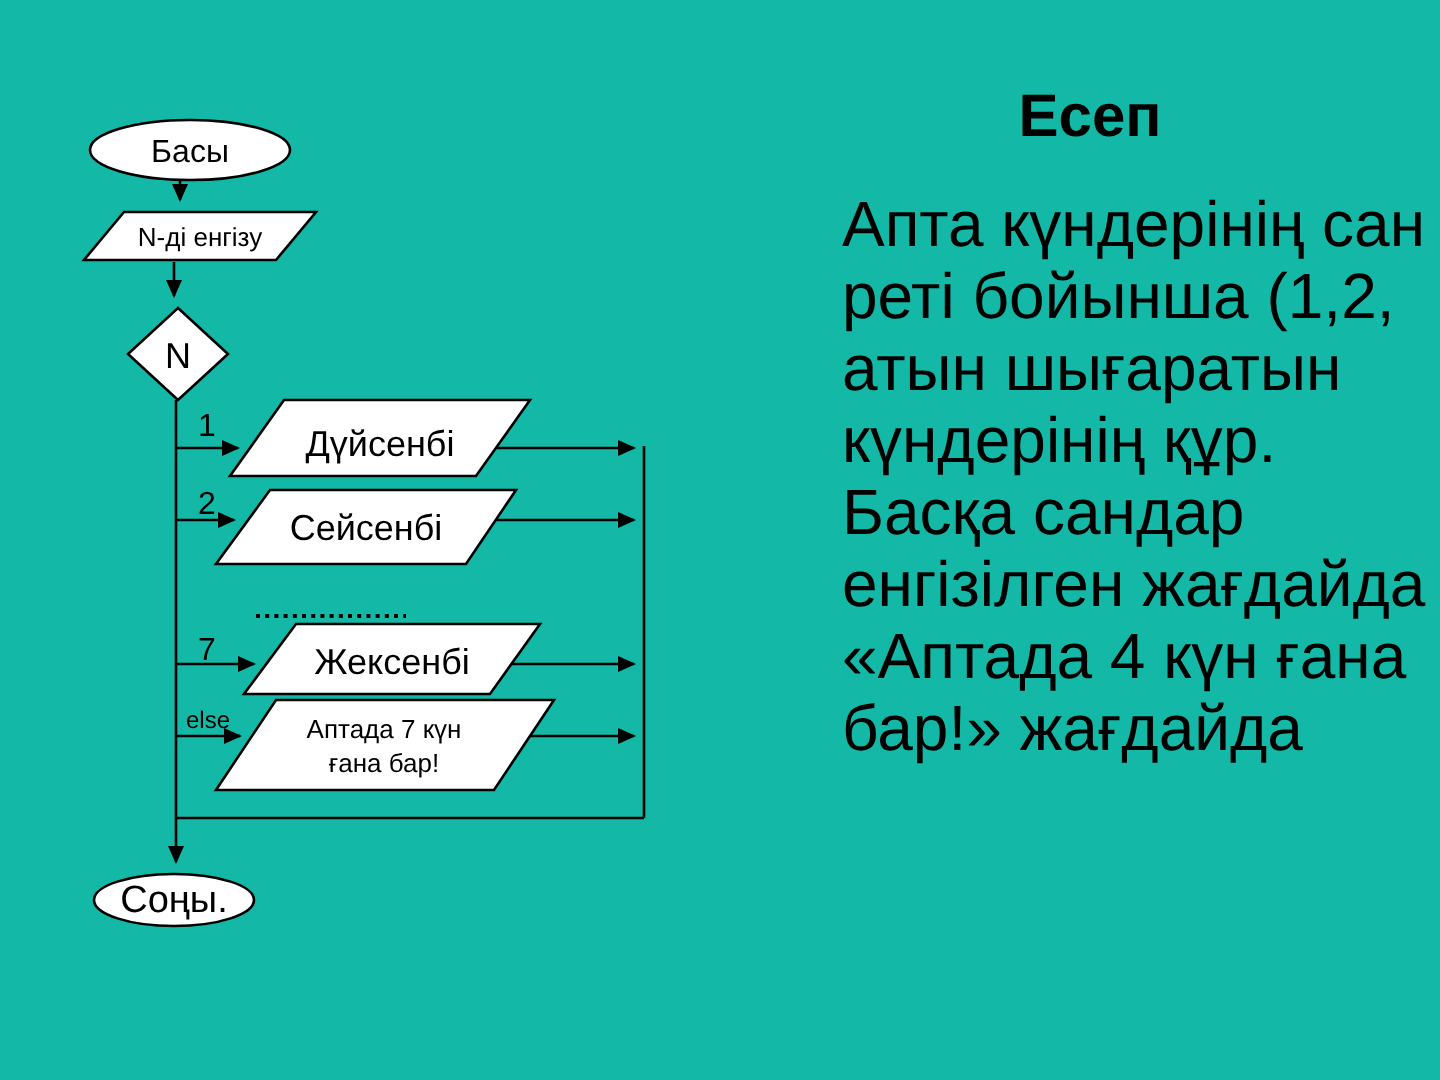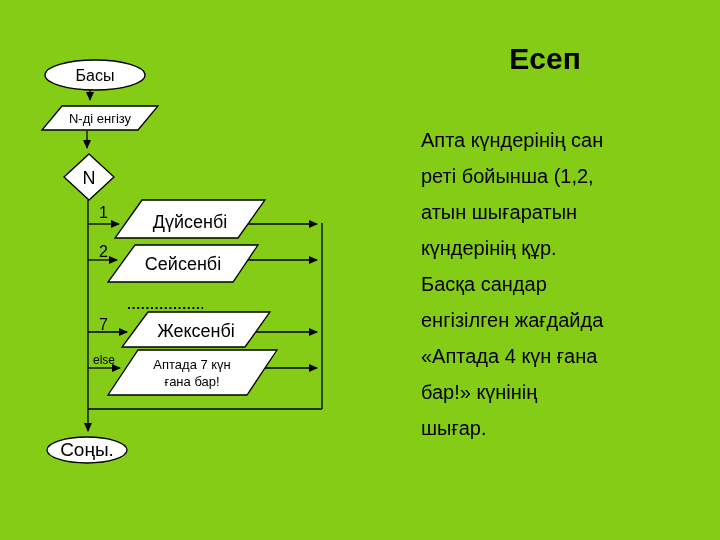--- a/index.html
+++ b/index.html
@@ -6,21 +6,21 @@
   html, body { width: 720px; height: 540px; }
   body {
     font-family: "Liberation Sans", "DejaVu Sans", sans-serif;
     background: #ffffff;
     overflow: hidden;
   }
   .slide {
     position: relative;
     width: 720px;
     height: 540px;
-    background: #84cc16;
+    background: #14b8a6;
   }
   .flowchart-svg {
     position: absolute;
     left: 0;
     top: 0;
   }
   .fc-shape {
     fill: #ffffff;
     stroke: #000000;
     stroke-width: 1.3;
@@ -59,24 +59,23 @@
     text-align: center;
     font-size: 30px;
     font-weight: bold;
     color: #000000;
     line-height: 30px;
   }
   .task-text {
     position: absolute;
     left: 421px;
     top: 94px;
-    font-size: 20px;
+    font-size: 32px;
     line-height: 36px;
     color: #000000;
-    margin-top: 28px;
   }
   .task-line {
     white-space: nowrap;
     height: 36px;
   }
 </style>
 </head>
 <body>
 
 <div class="slide">
@@ -153,17 +152,16 @@
   <div class="content-title">Есеп</div>
 
   <div class="task-text">
     <div class="task-line">Апта күндерінің сан</div>
     <div class="task-line">реті бойынша (1,2,</div>
     <div class="task-line">атын шығаратын</div>
     <div class="task-line">күндерінің құр.</div>
     <div class="task-line">Басқа сандар</div>
     <div class="task-line">енгізілген жағдайда</div>
     <div class="task-line">«Аптада 4 күн ғана</div>
-    <div class="task-line">бар!» күнінің</div>
-    <div class="task-line">шығар.</div>
+    <div class="task-line">бар!» жағдайда</div>
   </div>
 
 </div>
 
 </body></html>

